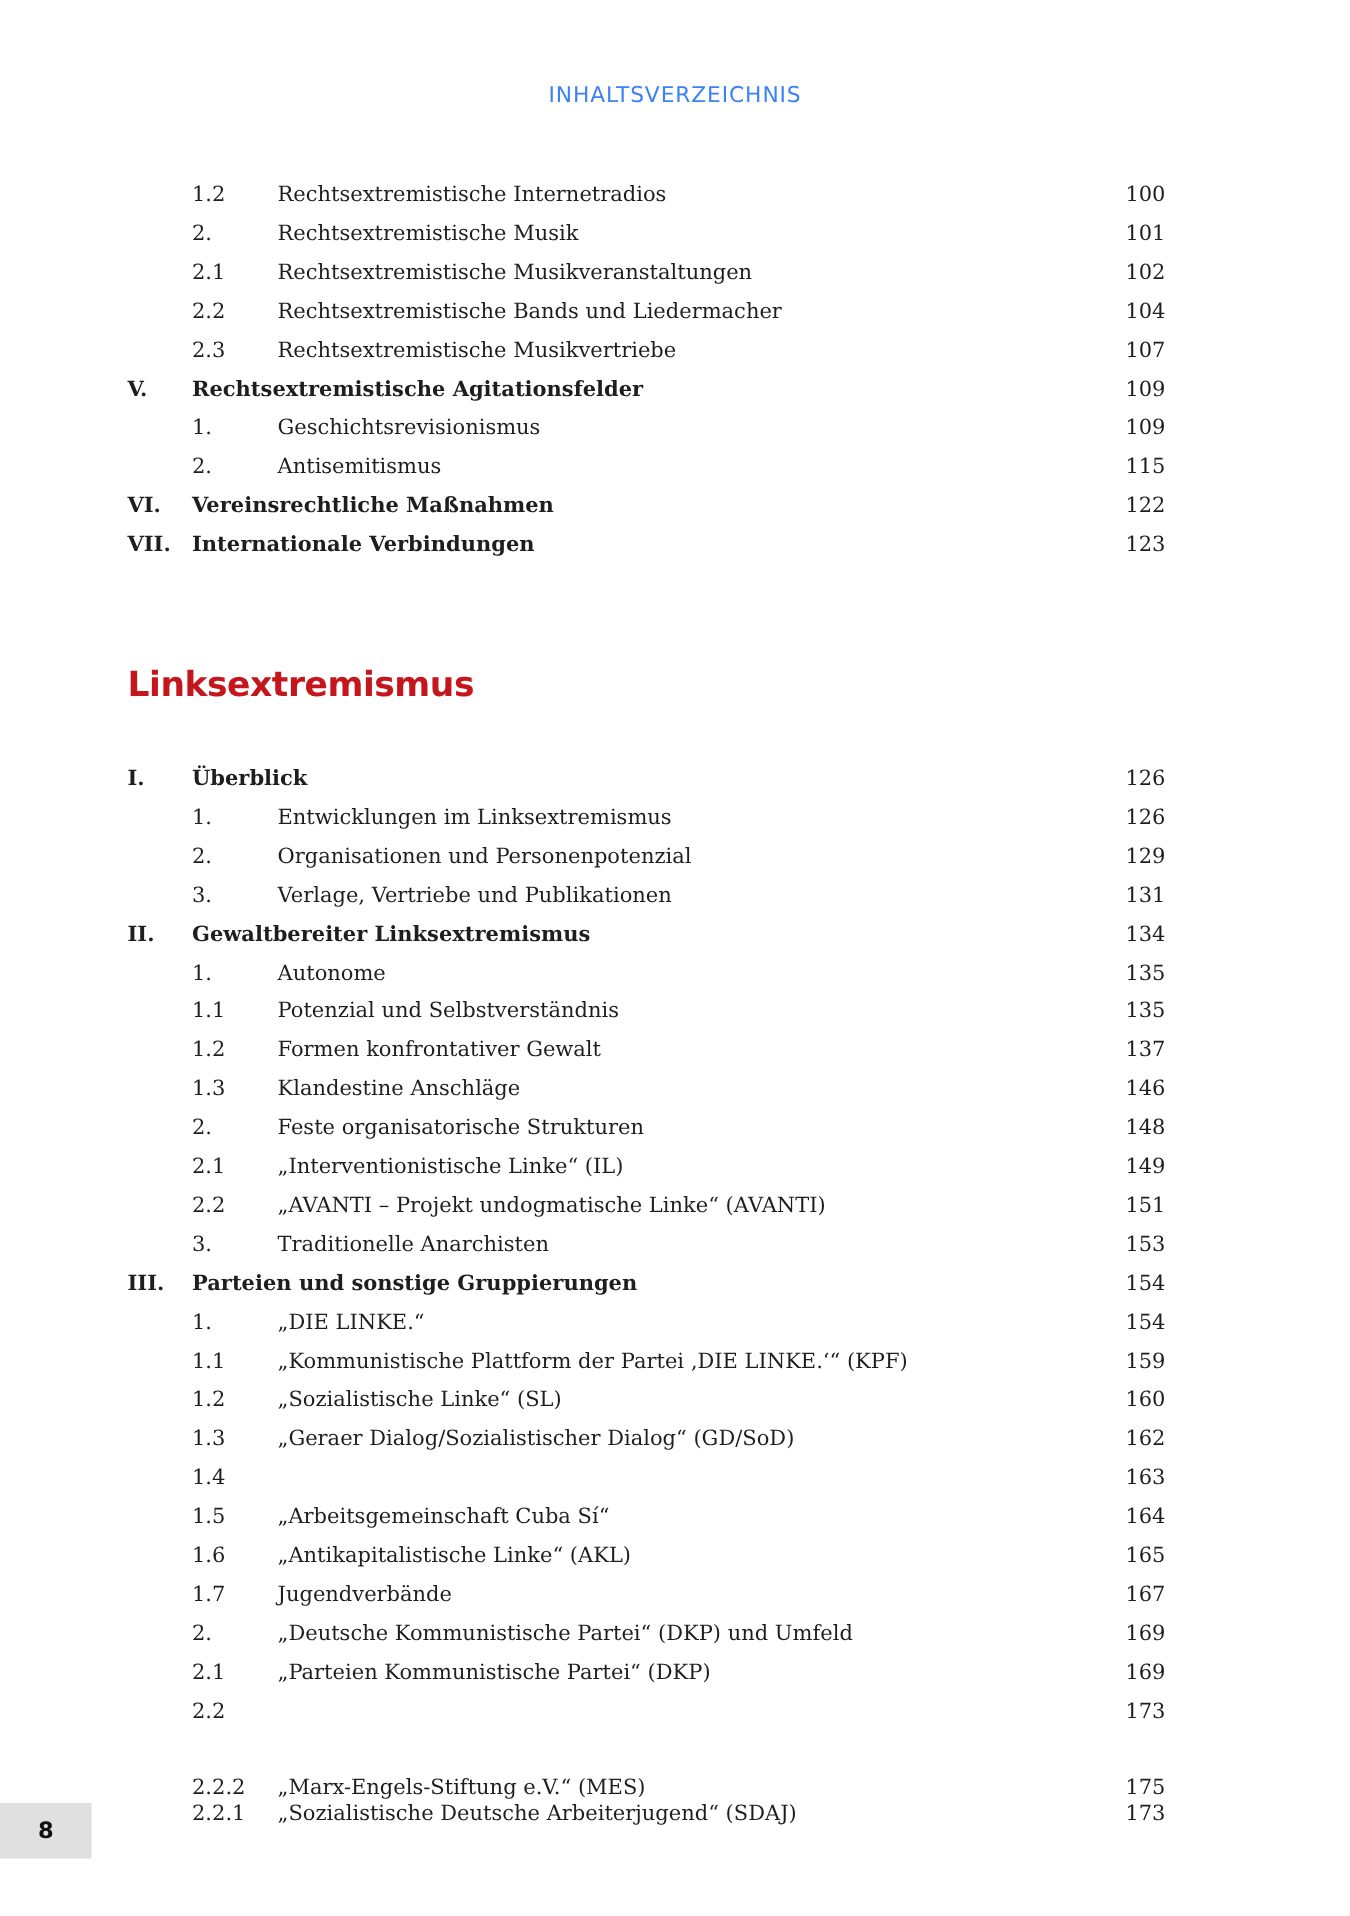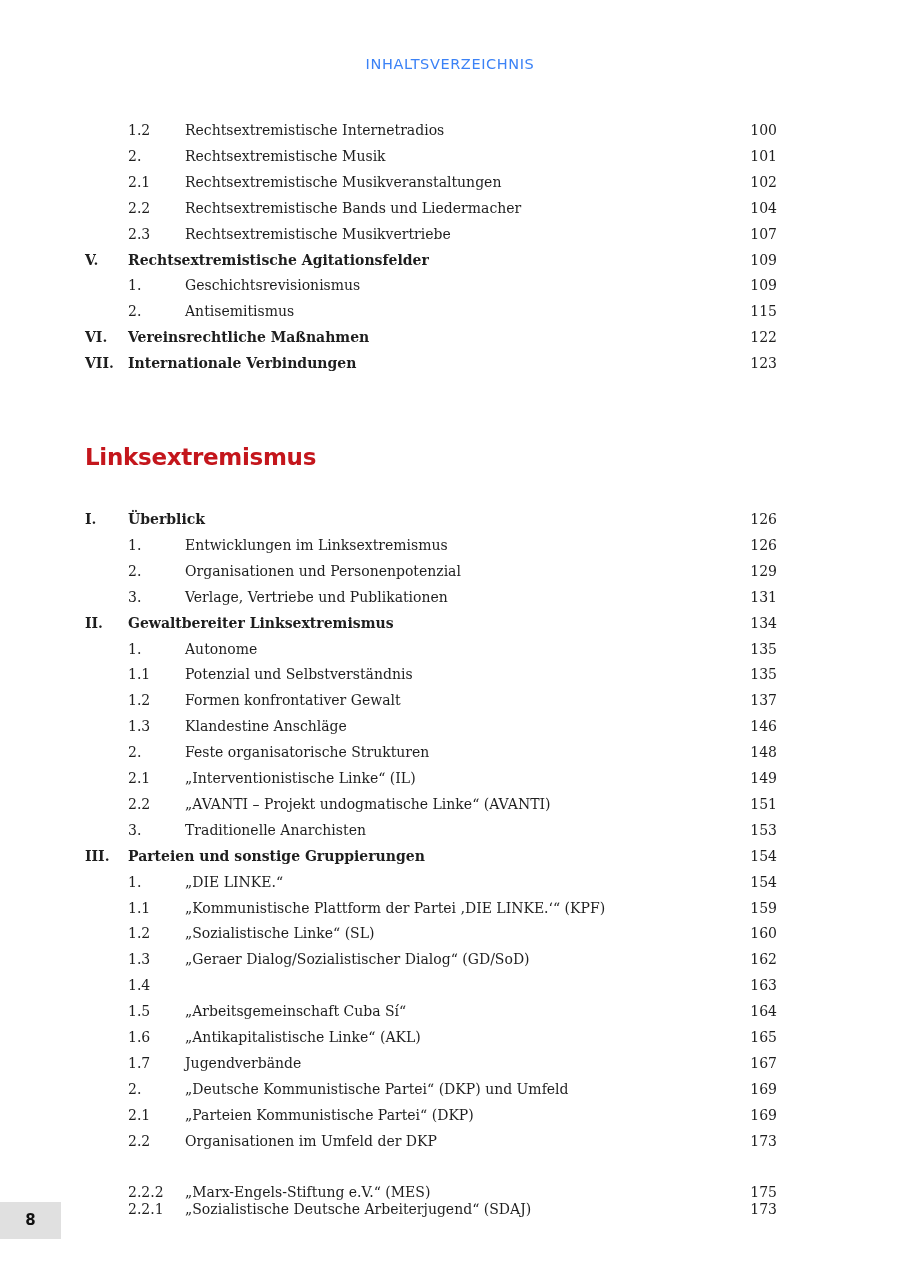--- a/index.html
+++ b/index.html
@@ -203,21 +203,20 @@
       <span class="title">„Deutsche Kommunistische Partei“ (DKP) und Umfeld</span>
       <span class="page">169</span>
     </div>
     <div class="row lvl2" style="top: 1101.7px;">
       <span class="num">2.1</span>
       <span class="title">„Parteien Kommunistische Partei“ (DKP)</span>
       <span class="page">169</span>
     </div>
     <div class="row lvl2" style="top: 1127.6px;">
       <span class="num">2.2</span>
-      <span class="title">Organisationen im Umfeld der DKP</span>
       <span class="page">173</span>
     </div>
     <div class="row lvl2" style="top: 1196px;">
       <span class="num">2.2.1</span>
       <span class="title">„Sozialistische Deutsche Arbeiterjugend“ (SDAJ)</span>
       <span class="page">173</span>
     </div>
     <div class="row lvl2" style="top: 1179.4px;">
       <span class="num">2.2.2</span>
       <span class="title">„Marx-Engels-Stiftung e.V.“ (MES)</span>

